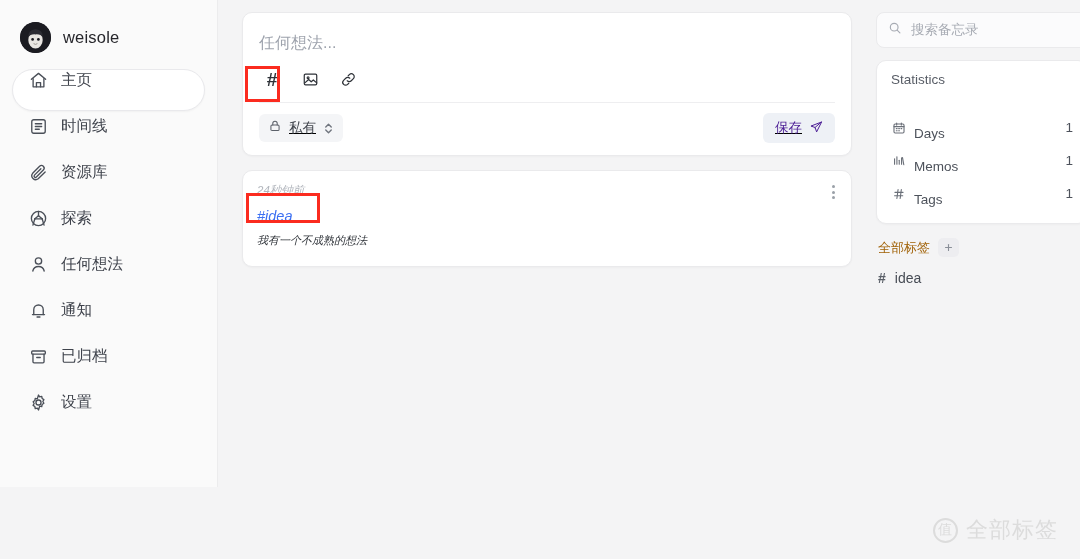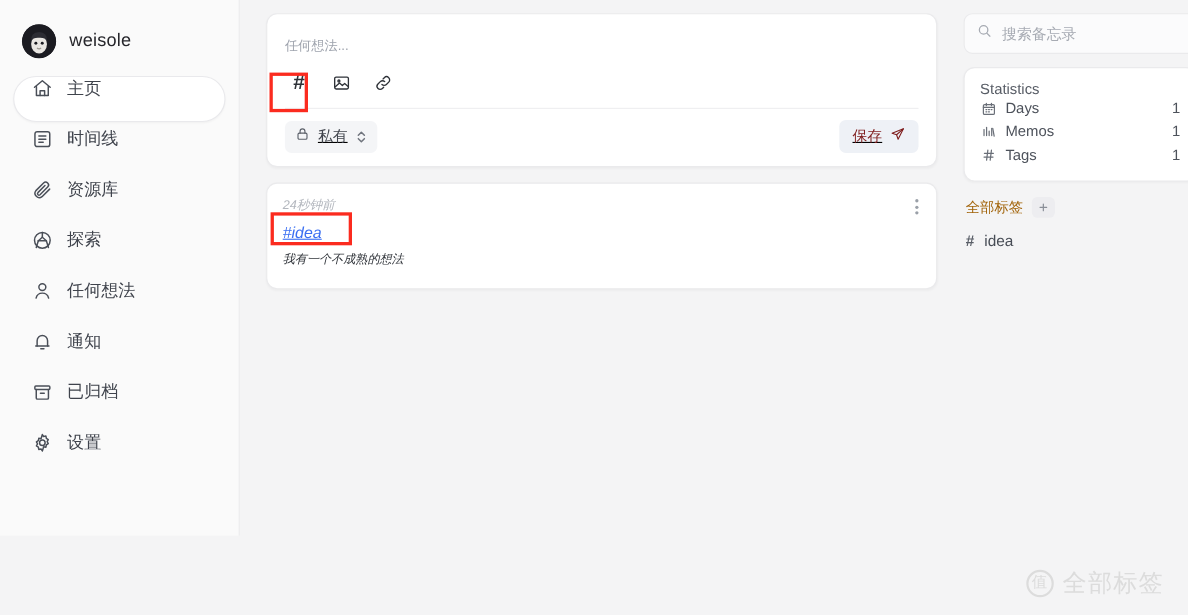--- a/index.html
+++ b/index.html
@@ -61,21 +61,21 @@
   .card {
     background: #ffffff;
     border: 1px solid #eaeaec;
     border-radius: 10px;
     box-shadow: 0 1px 2px rgba(16,24,40,.03);
   }
 
   
   .editor { padding: 14px 14px 10px 14px; margin-bottom: 14px; }
   .editor-placeholder {
-    font-size: 12px; color: #9ea3ad;
+    font-size: 16px; color: #9ea3ad;
     padding: 6px 2px 10px 2px; min-height: 24px;
   }
   .editor-tools {
     display: flex; align-items: center; gap: 12px;
     padding: 2px 0 10px 2px;
     position: relative;
   }
   .tool-btn {
     width: 26px; height: 26px;
     display: flex; align-items: center; justify-content: center;
@@ -87,22 +87,22 @@
 
   .visibility {
     display: flex; align-items: center; gap: 7px;
     background: #f4f5f7; border-radius: 6px;
     padding: 5px 9px; cursor: pointer;
   }
   .visibility .vlabel { font-size: 13.5px; color: #41454d; }
   .updown { display: flex; flex-direction: column; line-height: 0; color: #70757e; }
 
   .save-btn {
-    display: flex; align-items: flex-start; gap: 7px;
-    background: #eef1f6; color: #7f1d1d;
+    display: flex; align-items: flex-end; gap: 7px;
+    background: #eef1f6; color: #4c1d95;
     border: none; border-radius: 6px;
     font-size: 13.5px; padding: 6px 12px; cursor: pointer;
     font-family: inherit;
   }
 
   
   .memo { padding: 12px 14px 16px 14px; position: relative; font-style: italic; }
   .memo-time { font-size: 11.5px; color: #b2b6bd; margin-bottom: 9px; }
   .memo-tag { color: #3b6ff2; font-size: 14.5px; display: inline-block; margin-bottom: 8px; }
   .memo-body { font-size: 11px; color: #2f3339; line-height: 1.6; }
@@ -116,26 +116,26 @@
   
   .rightbar { width: 226px; flex: 0 0 226px; padding: 12px 14px 0 0; }
   .search-box {
     display: flex; align-items: center; gap: 9px;
     background: #fbfbfc; border: 1px solid #eaeaec;
     border-radius: 8px; padding: 8px 11px; margin-bottom: 12px;
     cursor: text;
   }
   .search-box .sp { font-size: 13.5px; color: #a7abb3; }
   .stats { padding: 11px 14px 13px 14px; margin-bottom: 14px; }
-  .stats-title { font-size: 13.5px; color: #585d66; margin-bottom: 0; }
+  .stats-title { font-size: 13.5px; color: #585d66; margin-bottom: 24px; }
   .stat-row {
     display: flex; align-items: center; gap: 8px;
     font-size: 13.5px; color: #4d525b; padding: 3px 0;
   }
-  .stat-row .sname { flex: 1 1 auto; }
+  .stat-row .sname { flex: 1 1 auto; margin-top: 12px; }
   .stat-row .sval { color: #4d525b; }
   .stat-ico { width: 15px; height: 15px; flex: 0 0 15px; display:flex; align-items:center; justify-content:center; color:#6a6f78; }
 
   .tags-head { display: flex; align-items: center; gap: 8px; padding: 0 2px 8px 2px; }
   .tags-head .th-label { font-size: 13px; color: #a16207; }
   .add-tag {
     width: 21px; height: 19px; border-radius: 5px; background: #ededf0;
     display: flex; align-items: center; justify-content: center;
     color: #8a8f98; font-size: 13px; cursor: pointer; line-height: 1;
   }

